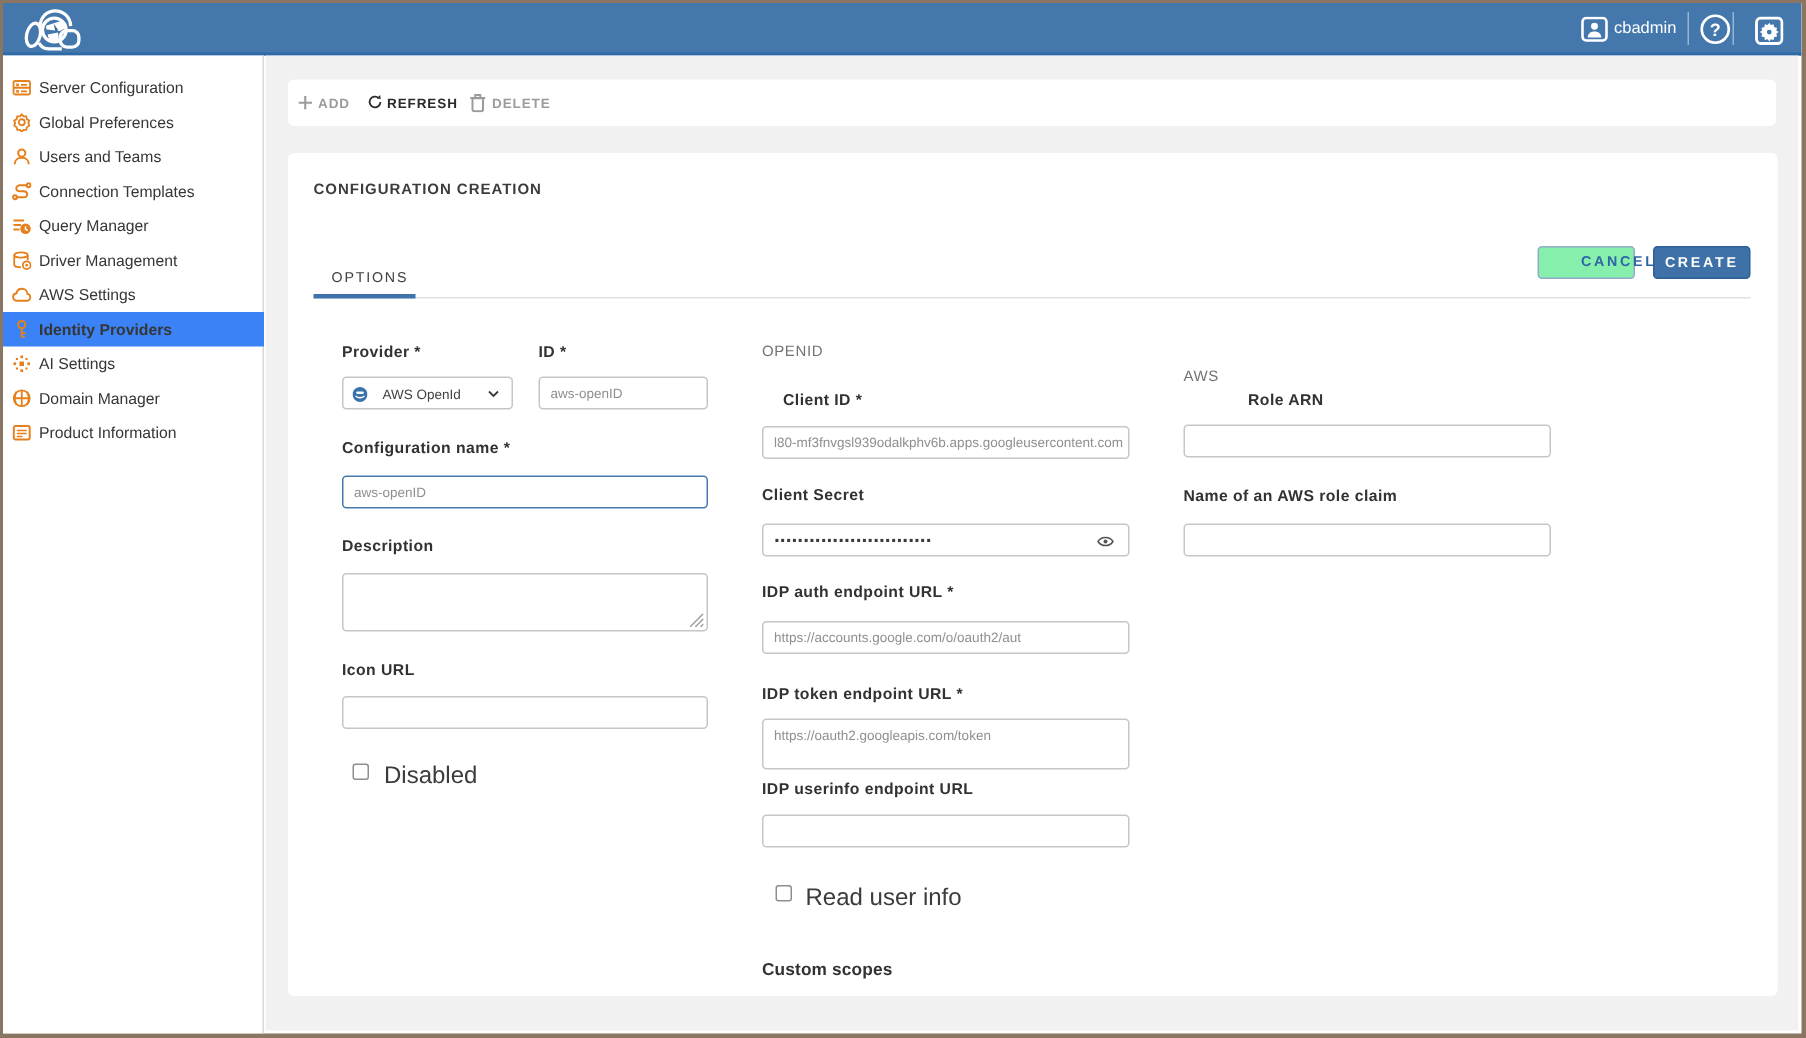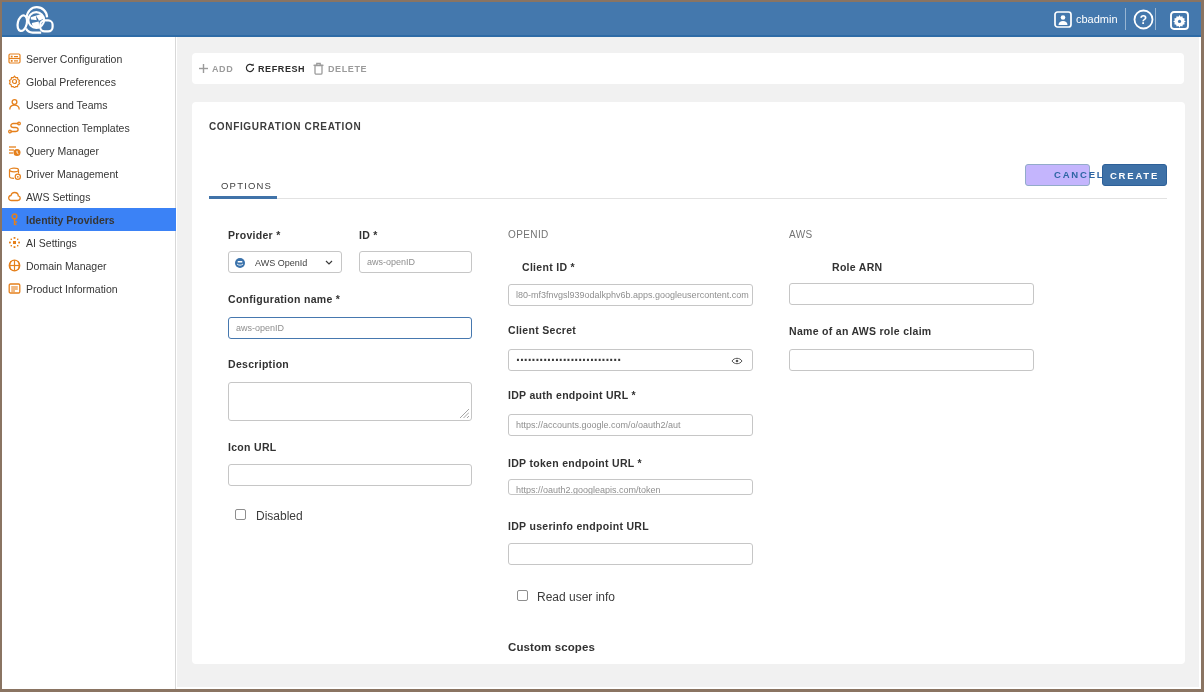--- a/index.html
+++ b/index.html
@@ -25,32 +25,32 @@
 
 
 #tbar { position:absolute; left:190px; top:51px; width:992px; height:31px; background:#fff; border-radius:4px; }
 .tbtxt { position:absolute; top:11px; font-size:9px; font-weight:bold; letter-spacing:0.6px; color:#9b9b9b; }
 .tbtxt.dark { color:#2b2b2b; }
 
 
 #panel { position:absolute; left:190px; top:100px; width:993px; height:562px; background:#fff; border-radius:4px; }
 #ptitle { position:absolute; left:17px; top:19px; font-size:10px; letter-spacing:.65px; color:#3c3c3c; font-weight:bold; }
 .btn { position:absolute; height:22px; border-radius:3px; font-size:9.5px; font-weight:bold; letter-spacing:1.8px; text-align:center; line-height:20px; }
-#bcancel { left:833px; top:62px; width:65px; border:1px solid #92abc9; color:#2e66a4; background:#c4b5fd;padding-left:28px; }
+#bcancel { left:833px; top:62px; width:65px; border:1px solid #92abc9; color:#2e66a4; background:#86efac;padding-left:28px; }
 #bcreate { left:910px; top:62px; width:65px; border:1px solid #2d6098; color:#fff; background:#3e71a7; line-height:21px; }
 #tabline { position:absolute; left:17px; top:96px; width:958px; height:1px; background:#e2e2e2; }
 #tabu { position:absolute; left:17px; top:94px; width:68px; height:3px; background:#4073a9; }
 #tabtxt { position:absolute; left:29px; top:78px; font-size:9.5px; letter-spacing:1.2px; color:#3f3f3f; }
 
 
 .lbl { position:absolute; font-size:10.5px; font-weight:bold; color:#323232; letter-spacing:0.3px; }
 .shead { position:absolute; font-size:10px; color:#737373; letter-spacing:.4px; }
 .inp { position:absolute; background:#fff; border:1px solid #c6c6c6; border-radius:3px; font-size:9px; color:#8f8f8f; padding-left:7px; line-height:18px; white-space:nowrap; overflow:hidden; }
 .cbx { position:absolute; width:11px; height:11px; border:1.5px solid #8e8e8e; border-radius:2px; background:#fff; }
-.cbl { position:absolute; font-size:12px; color:#3c3c3c; }
+.cbl { position:absolute; font-size:16px; color:#3c3c3c; }
 </style>
 </head>
 <body>
 <div id="root">
 
   <div id="hdr">
     <svg class="abs" style="left:10px;top:2px" width="42" height="30" viewBox="0 0 42 30">
       <g fill="none" stroke="#fff" stroke-width="2.2">
         <ellipse cx="10.3" cy="19.2" rx="4.5" ry="7.9" transform="rotate(14 10.3 19.2)"></ellipse>
         <path d="M14.6 13.6 C15.1 7 19.5 3.2 24.8 3.2 C30.5 3.2 34.9 7.6 35.1 13.4"></path>
@@ -273,26 +273,26 @@
         <div class="inp" style="left:316px;top:182px;width:245px;height:22px;"><span style="position:relative;top:1px">l80-mf3fnvgsl939odalkphv6b.apps.googleusercontent.com</span></div>
         <div class="lbl" style="left:316px;top:222px;">Client Secret</div>
         <div class="inp" style="left:316px;top:247px;width:245px;height:22px;"><span style="position:relative;top:-3.5px;color:#3a3a3a;font-weight:bold;font-size:14px;letter-spacing:0px;">...........................</span>
   <svg style="position:absolute;right:9px;top:7px" width="12" height="8" viewBox="0 0 12 8">
             <path d="M1 4 c2.2 -3.6 7.8 -3.6 10 0 c-2.2 3.6 -7.8 3.6 -10 0 z" fill="none" stroke="#555" stroke-width="1"></path>
             <circle cx="6" cy="4" r="1.3" fill="#555"></circle>
           </svg></div>
         <div class="lbl" style="left:316px;top:287px;">IDP auth endpoint URL *</div>
         <div class="inp" style="left:316px;top:312px;width:245px;height:22px;"><span style="position:relative;top:1px">https://accounts.google.com/o/oauth2/aut</span></div>
         <div class="lbl" style="left:316px;top:355px;">IDP token endpoint URL *</div>
-        <div class="inp" style="left:316px;top:377px;width:245px;height:16px;"><span style="position:relative;top:1px">https://oauth2.googleapis.com/token</span></div>
+        <div class="inp" style="left:316px;top:377px;width:245px;height:34px;"><span style="position:relative;top:1px">https://oauth2.googleapis.com/token</span></div>
         <div class="lbl" style="left:316px;top:418px;">IDP userinfo endpoint URL</div>
         <div class="inp" style="left:316px;top:441px;width:245px;height:22px;"></div>
         <div class="cbx" style="left:325px;top:488px"></div>
         <div class="cbl" style="left:345px;top:488px">Read user info</div>
         <div class="lbl" style="left:316px;top:539px;font-size:11.5px;letter-spacing:0.1px;">Custom scopes</div>
-        <div class="shead" style="left:597px;top:127px;">AWS</div>
+        <div class="shead" style="left:597px;top:144px;">AWS</div>
         <div class="lbl" style="left:597px;top:159px;padding-left:43px;">Role ARN</div>
         <div class="inp" style="left:597px;top:181px;width:245px;height:22px;"></div>
         <div class="lbl" style="left:597px;top:223px;">Name of an AWS role claim</div>
         <div class="inp" style="left:597px;top:247px;width:245px;height:22px;"></div>
       </div>
   </div>
 </div>
 
 </body></html>

